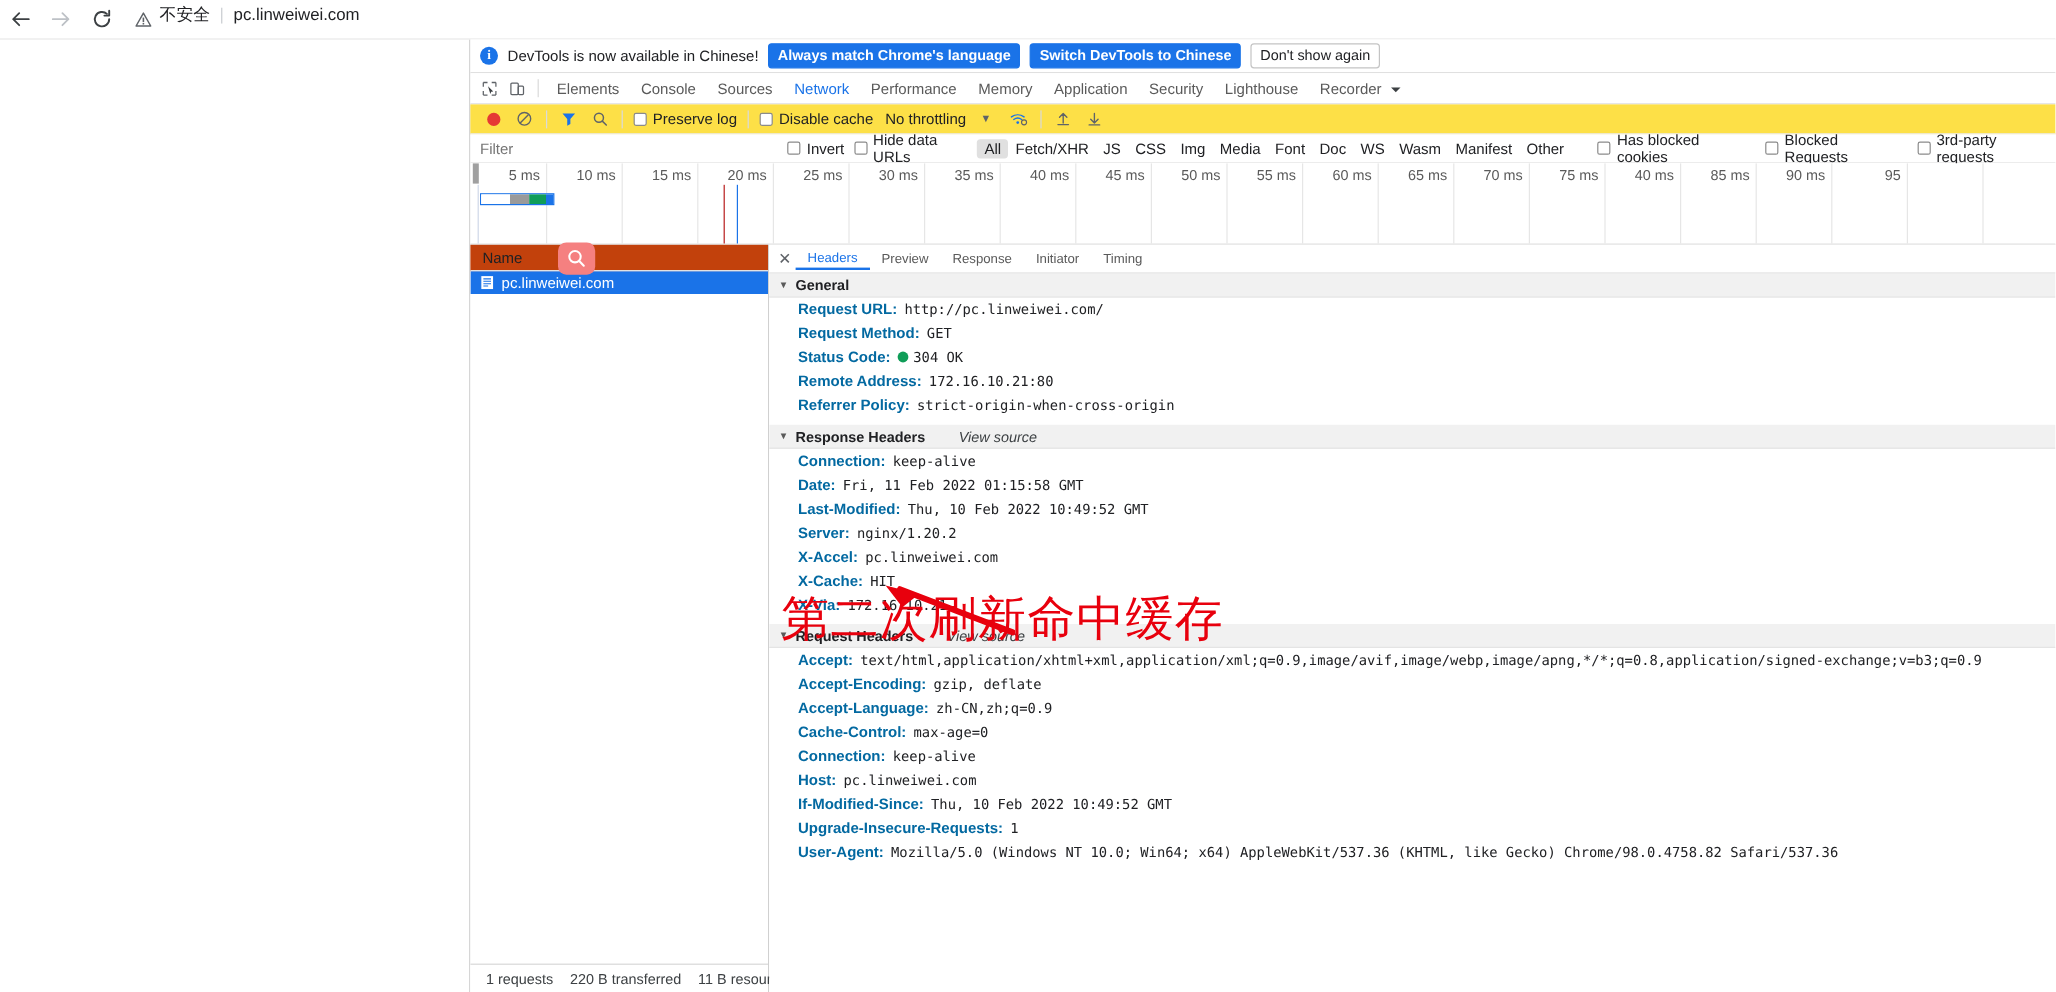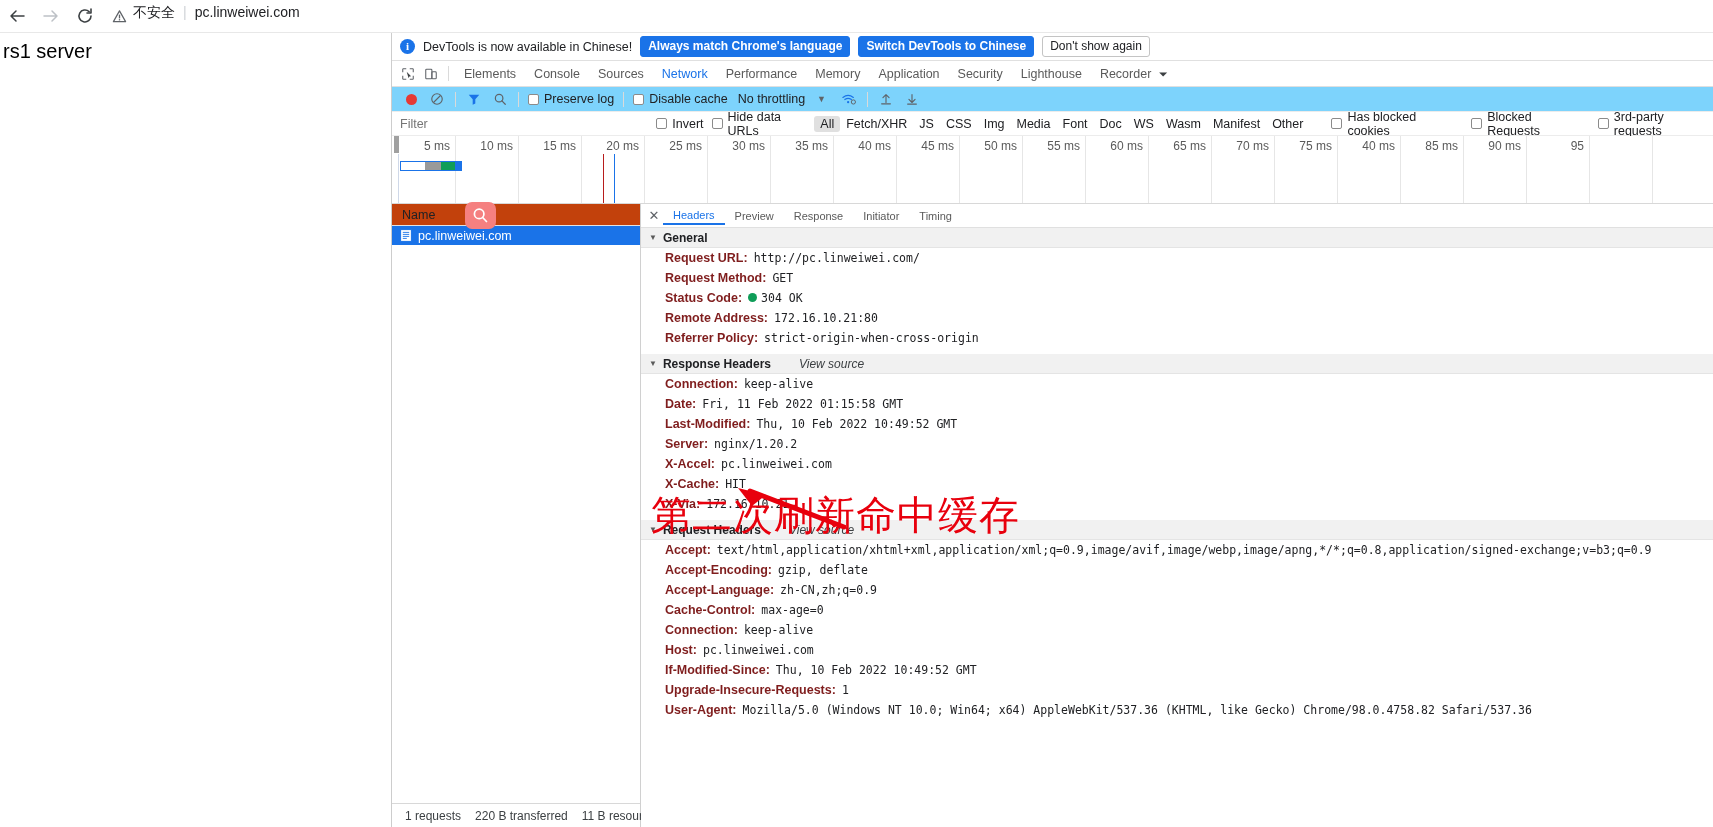--- a/index.html
+++ b/index.html
@@ -85,21 +85,21 @@
   .dt-tab {
     font-size:12.5px; color:#5a5a5a; padding:4px 9px; cursor:pointer;
     white-space:nowrap;
   }
   .dt-tab.active { color:#1a73e8; }
   .dt-tab .rec-ico { margin-left:4px; font-size:11px; color:#3c4043; }
 
   
   .net-toolbar {
     height:25px; display:flex; align-items:center; gap:0; padding-left:6px;
-    border-bottom:1px solid #ececec; background:#7dd3fc;
+    border-bottom:1px solid #ececec; background:#fde047;
   }
   .tb-ico { width:26px; height:24px; display:flex; align-items:center; justify-content:center; cursor:pointer; color:#5f6368; }
   .rec-dot { width:11px; height:11px; border-radius:50%; background:#e53935; }
   .tb-sep { width:1px; height:15px; background:#dadada; margin:0 5px; }
   .chk-wrap { display:flex; align-items:center; gap:5px; font-size:12.5px; color:#202124; cursor:pointer; padding:0 4px; }
   .chkbox { width:11px; height:11px; border:1px solid #8b8b8b; border-radius:2px; background:#fff; flex:none; }
   .throttle { font-size:12.5px; color:#202124; margin-left:6px; cursor:pointer; }
   .caret { font-size:9px; color:#5f6368; margin-left:12px; cursor:pointer; }
 
   
@@ -178,21 +178,21 @@
     height:20px; display:flex; align-items:center; gap:6px;
     background:#f1f1f1; border-bottom:1px solid #e4e4e4;
     padding-left:8px; font-size:12px; font-weight:bold; color:#202124;
   }
   .sec-head .tri { font-size:8px; color:#5a5a5a; }
   .view-source { font-weight:normal; color:#3c4043; margin-left:22px; font-size:12px; cursor:pointer;font-style:italic; }
   .hrow {
     display:flex; align-items:baseline; padding:3px 0 3px 24px;
     font-size:12.5px; line-height:14px;
   }
-  .hkey { font-weight:bold; color:#7f1d1d; white-space:nowrap; }
+  .hkey { font-weight:bold; color:#0369a1; white-space:nowrap; }
   .hval {
     font-family:"DejaVu Sans Mono", monospace; font-size:11.5px;
     color:#202124; margin-left:6px; white-space:nowrap;
   }
   .status-dot {
     display:inline-block; width:9px; height:9px; border-radius:50%;
     background:#0f9d58; margin-left:6px; margin-right:4px;
   }
 
   
@@ -243,23 +243,20 @@
             <rect x="7.3" y="6" width="1.4" height="4" fill="#5f6368"></rect>
             <rect x="7.3" y="10.8" width="1.4" height="1.4" fill="#5f6368"></rect>
           </svg>
       </span>
       <span class="not-secure">不安全</span>
       <span class="omni-sep">|</span>
       <span class="omni-url">pc.linweiwei.com</span>
     </div>
   </div>
 
-  <div class="page-content">
-    <div class="page-heading">rs1 server</div>
-  </div>
 
   <div class="devtools">
 
     <div class="dt-notice">
       <span class="info-ico">i</span>
       <span class="notice-text">DevTools is now available in Chinese!</span>
       <button class="btn-blue">Always match Chrome's language</button>
       <button class="btn-blue">Switch DevTools to Chinese</button>
       <button class="btn-plain">Don't show again</button>
     </div>

